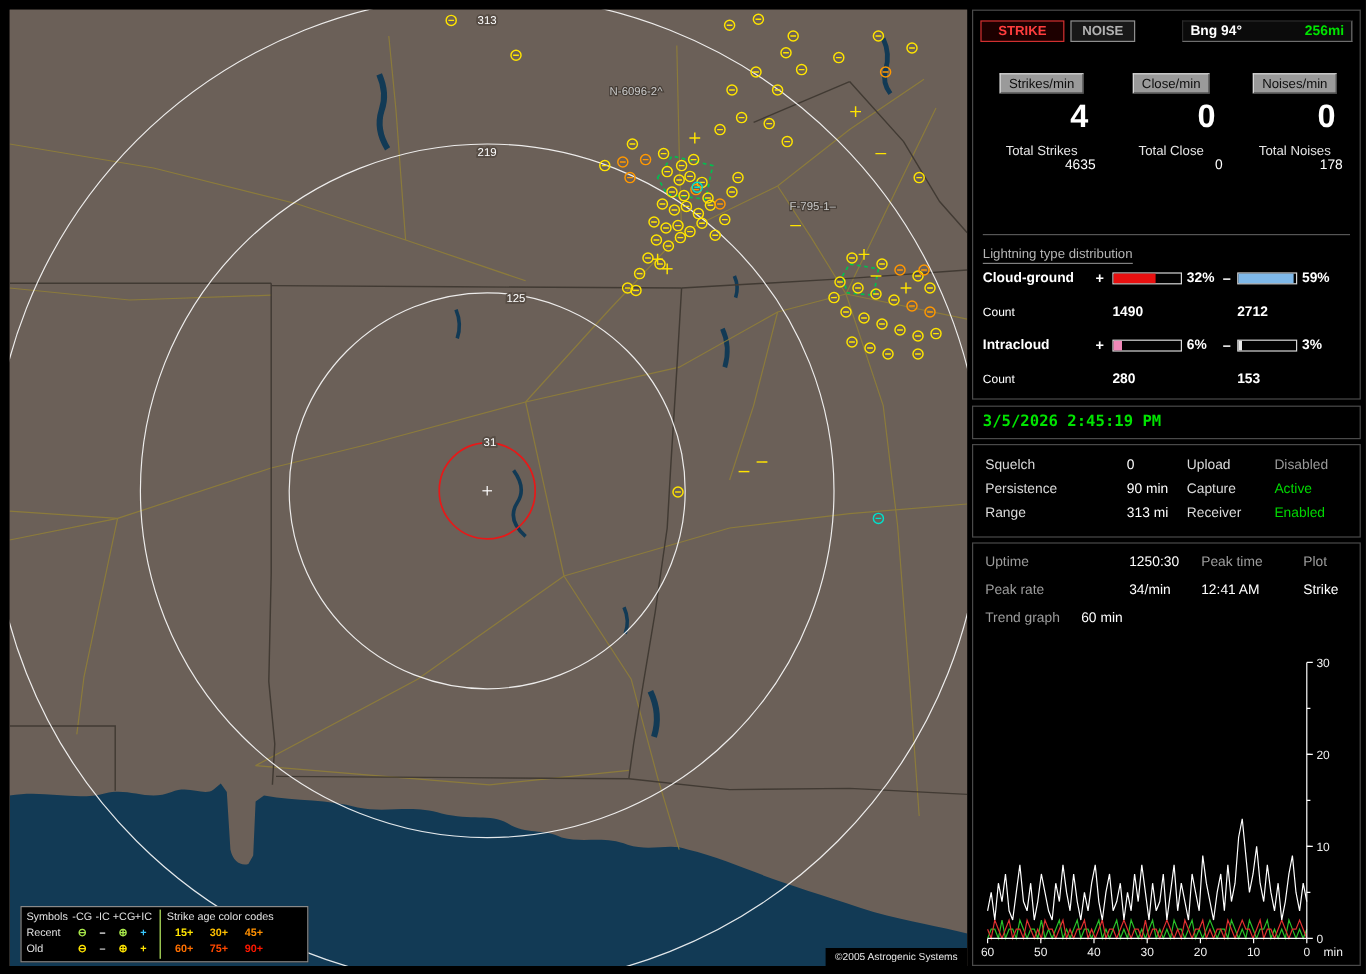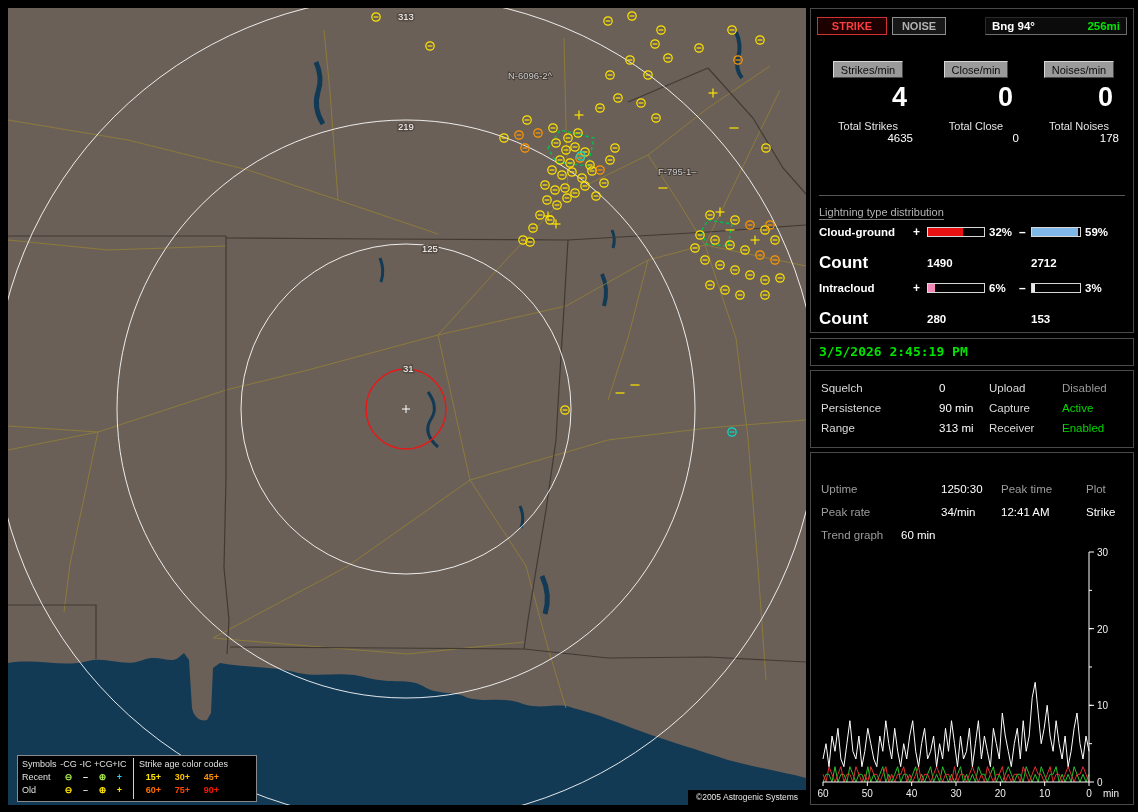--- a/index.html
+++ b/index.html
@@ -23,21 +23,21 @@
 .lhead{color:#e0e0e0;font-weight:normal}
 .lage-title{color:#e0e0e0}
 .lage{width:29px;text-align:center;font-weight:bold}
 
 
 .panel{position:absolute;left:810px;top:8px;width:324px;height:797px}
 .box{position:absolute;left:0;width:324px;background:#000;border:1px solid #4a4a4a}
 .box1{top:0;height:325px}
 .box2{top:330px;height:28px}
 .box3{top:362px;height:78px;padding:7px 0 0 10px}
-.box4{top:444px;height:353px;padding-top:24px}
+.box4{top:444px;height:353px;padding-top:4px}
 
 .toolbar{position:absolute;left:6px;top:7px;right:6px;height:19px;display:flex;align-items:center}
 .btn-strike{width:70px;height:18px;background:#1d0000;border:1px solid #d03030;color:#ff3d3d;font-weight:bold;font-size:11px;font-family:inherit;cursor:pointer}
 .btn-noise{width:54px;height:18px;margin-left:5px;background:#181818;border:1px solid #8e8e8e;color:#b2b2b2;font-weight:bold;font-size:11px;font-family:inherit;cursor:pointer}
 .bearing{margin-left:auto;width:142px;height:18px;background:#0b0b0b;border:1px solid;border-color:#2a2a2a #6e6e6e #6e6e6e #2a2a2a;display:flex;align-items:center;justify-content:space-between;padding:0 6px}
 .bng{color:#fff;font-weight:bold;font-size:11.5px}
 .rng{color:#00e400;font-weight:bold;font-size:11.5px}
 
 .stats-grid{position:absolute;left:2px;top:52px;display:grid;grid-template-columns:110px 106px 100px}
 .stat-col{display:flex;flex-direction:column;align-items:center}
@@ -49,21 +49,21 @@
 .divider{position:absolute;left:8px;right:8px;top:186px;border-top:1px solid #565656}
 .dist-title{position:absolute;left:8px;top:193px}
 .dist-title span{color:#b4b4b4;font-size:11px;border-bottom:1px solid #808080;padding-bottom:1px}
 .dist-row{position:absolute;left:8px;display:grid;grid-template-columns:94px 14px 58px 34px 12px 50px 36px;align-items:center;height:14px}
 .dist-label{color:#fff;font-weight:bold;font-size:11.5px}
 .sign{color:#fff;font-weight:bold;font-size:12px;text-align:left}
 .bar{height:10px;border:1px solid #d8d8d8;background:#020202}
 .bar .fill{display:block;height:100%}
 .pct{color:#fff;font-weight:bold;font-size:11.5px;padding-left:4px}
 .count-row{position:absolute;left:8px;display:grid;grid-template-columns:94px 14px 90px 14px auto;align-items:center;height:14px}
-.count-label{color:#fff;font-weight:bold;font-size:17px}
+.count-label{color:#fff;font-weight:normal;font-size:10px}
 .count-val{color:#fff;font-weight:bold;font-size:11.5px}
 
 .clock{display:block;padding-left:8px;line-height:25px;color:#00e400;font-weight:bold;font-size:13px;font-family:"DejaVu Sans Mono",monospace}
 
 .set-row{display:grid;grid-template-columns:118px 50px 73px auto;font-size:11.5px;height:20px;align-items:center}
 .set-label{color:#dadada}
 .set-value{color:#fff}
 
 .stat-row{display:grid;grid-template-columns:120px 60px 85px auto;font-size:11.5px;height:23px;align-items:center;padding-left:10px}
 .glabel{color:#9c9c9c}

